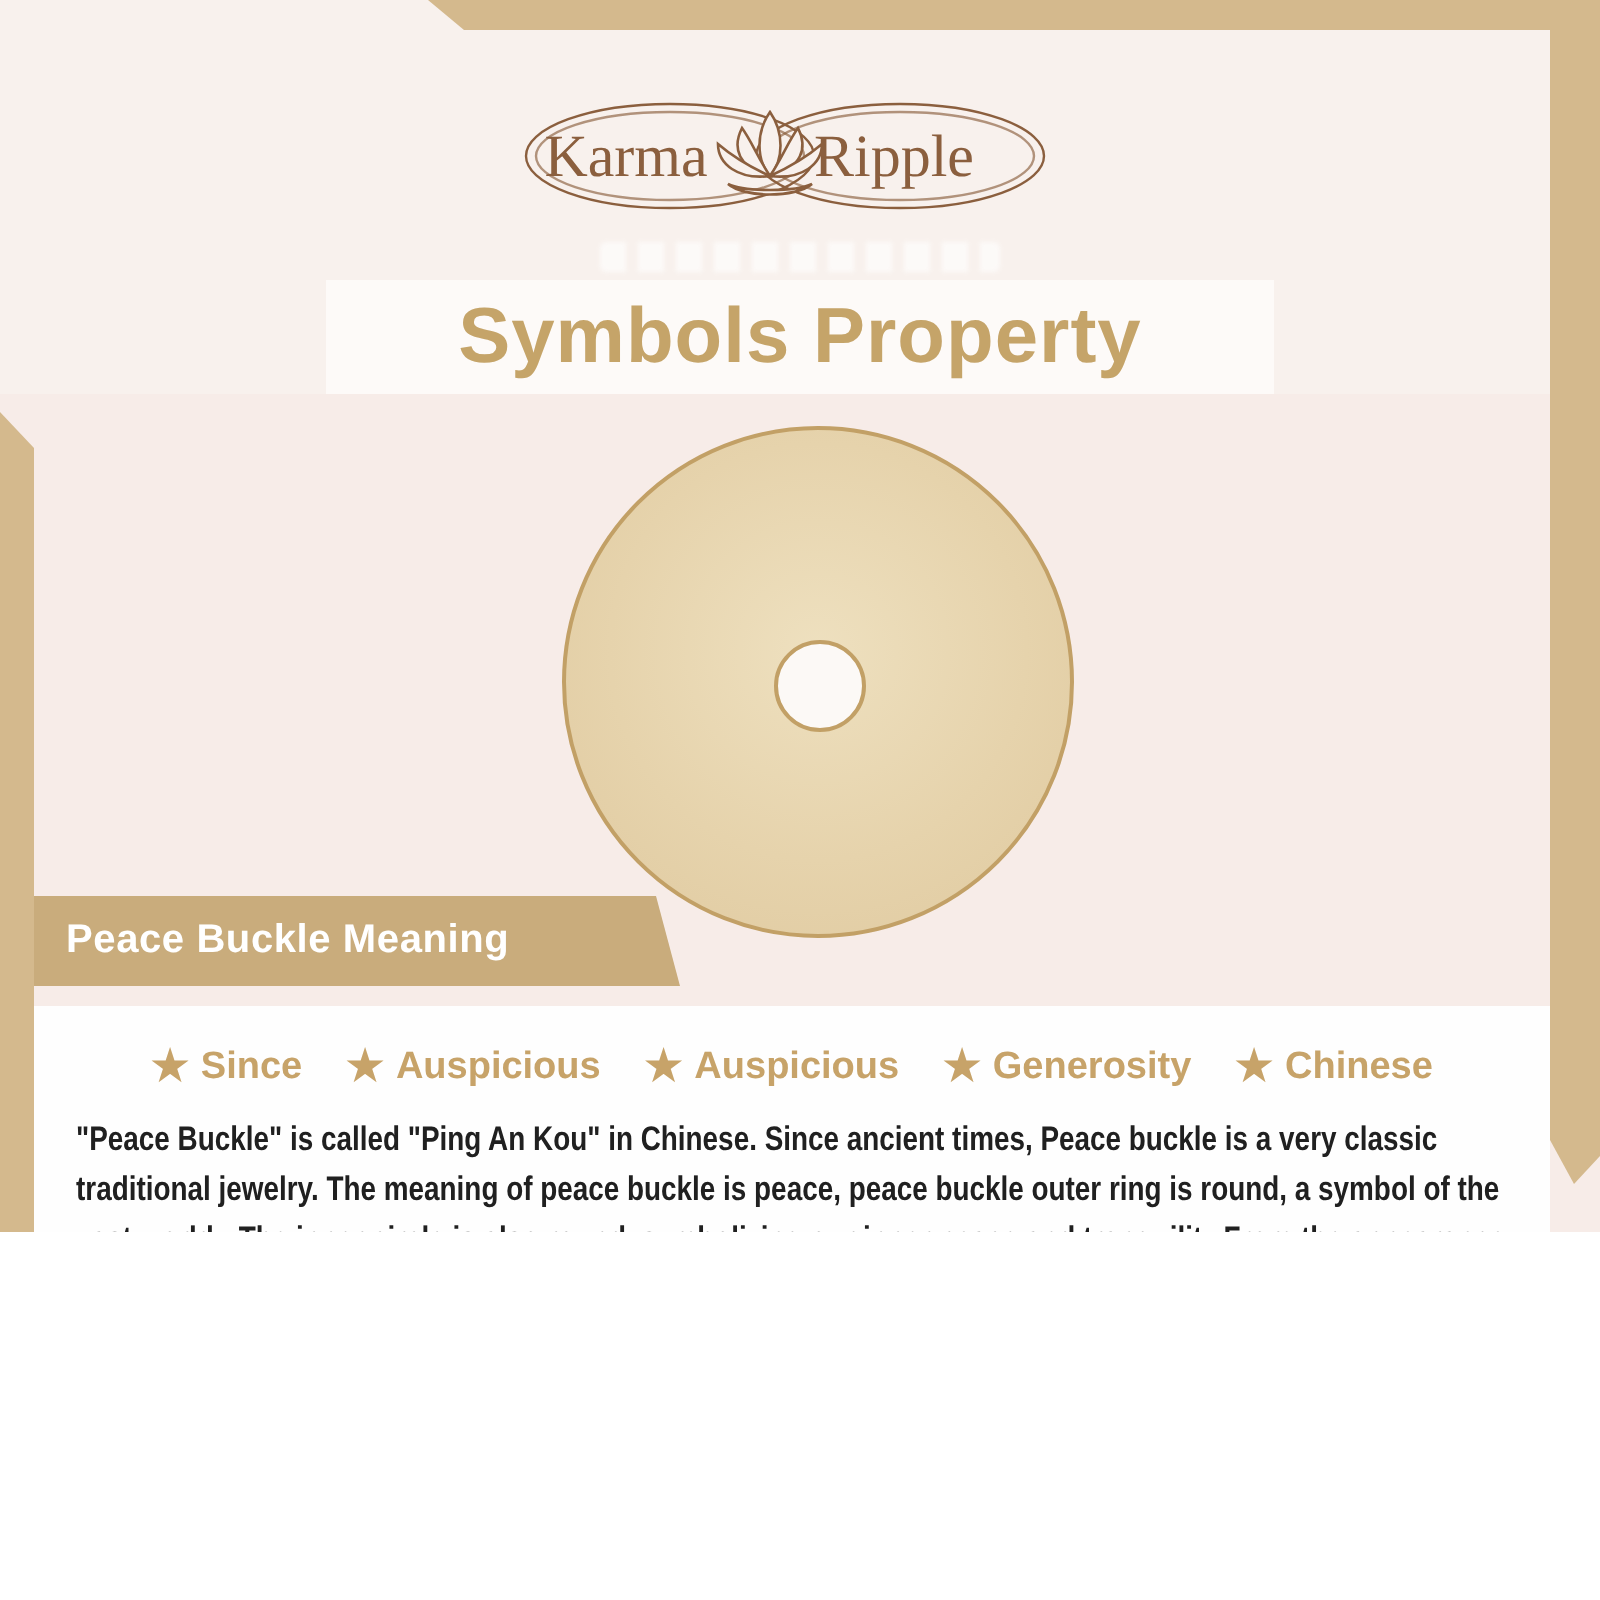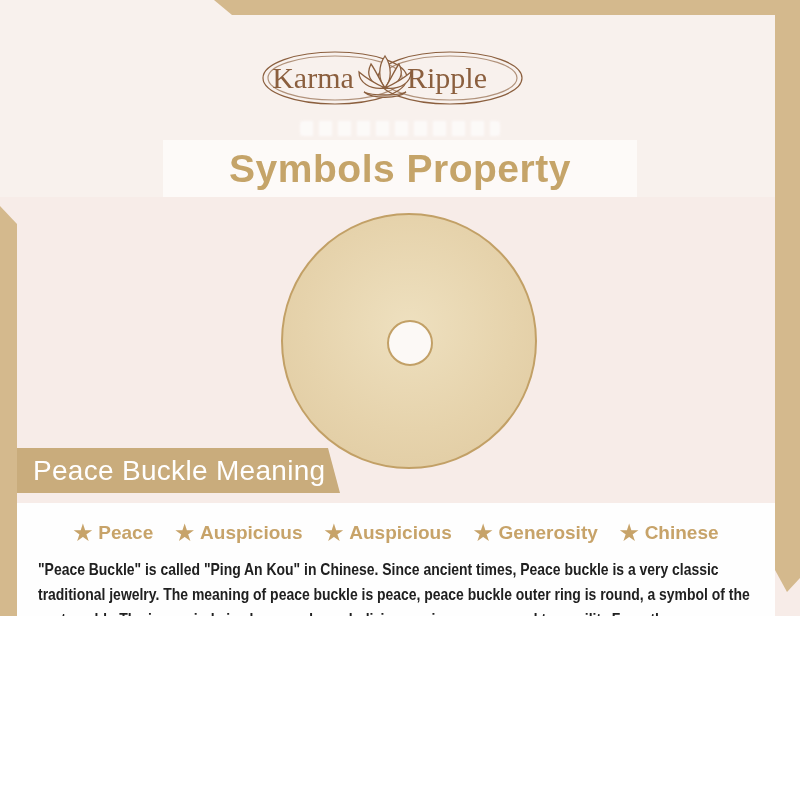--- a/index.html
+++ b/index.html
@@ -40,21 +40,21 @@
   .donut{position:absolute;left:281px;top:213px;width:256px;height:256px;border-radius:50%;
     box-sizing:border-box;border:2px solid #c2a066;
     background:radial-gradient(circle at 50% 44%,#eee0bf 0%,#e6d3ac 55%,#dfc99f 100%);z-index:1;}
   .donut-hole{position:absolute;left:104px;top:105px;width:46px;height:46px;border-radius:50%;
     box-sizing:border-box;border:2px solid #c2a066;background:#fcf9f6;}
 
   
   .section-banner{position:absolute;left:17px;top:448px;width:323px;height:45px;
     background:#c9ac7c;clip-path:polygon(0 0,311px 0,323px 45px,0 45px);
     display:flex;align-items:center;z-index:2;}
-  .section-banner span{color:#ffffff;font-weight:400;font-size:28px;padding-left:16px;letter-spacing:.3px;}
+  .section-banner span{color:#ffffff;font-weight:700;font-size:20px;padding-left:16px;letter-spacing:.3px;}
 
   
   .panel{position:absolute;left:17px;top:503px;width:758px;height:280px;background:#fefefe;z-index:1;}
   .stars-row{position:absolute;left:0;top:18px;width:100%;display:flex;justify-content:center;
     gap:22px;color:#c7a369;font-weight:700;font-size:19px;}
   .star-item{display:flex;align-items:center;gap:6px;white-space:nowrap;}
   .star-item .glyph{font-size:21px;}
   .body-text{position:absolute;left:21px;top:54px;width:893px;margin:0;
     transform:scaleX(0.82);transform-origin:0 0;
     font-size:17px;line-height:25px;font-weight:700;color:#202020;}
@@ -104,21 +104,21 @@
 
   <div class="section-banner">
     <span>Peace Buckle Meaning</span>
   </div>
 
   <div class="panel">
 
     <div class="stars-row">
       <span class="star-item">
         <span class="glyph">★</span>
-        <span>Peace</span>
+        <span>Since</span>
       </span>
       <span class="star-item">
         <span class="glyph">★</span>
         <span>Auspicious</span>
       </span>
       <span class="star-item">
         <span class="glyph">★</span>
         <span>Auspicious</span>
       </span>
       <span class="star-item">

